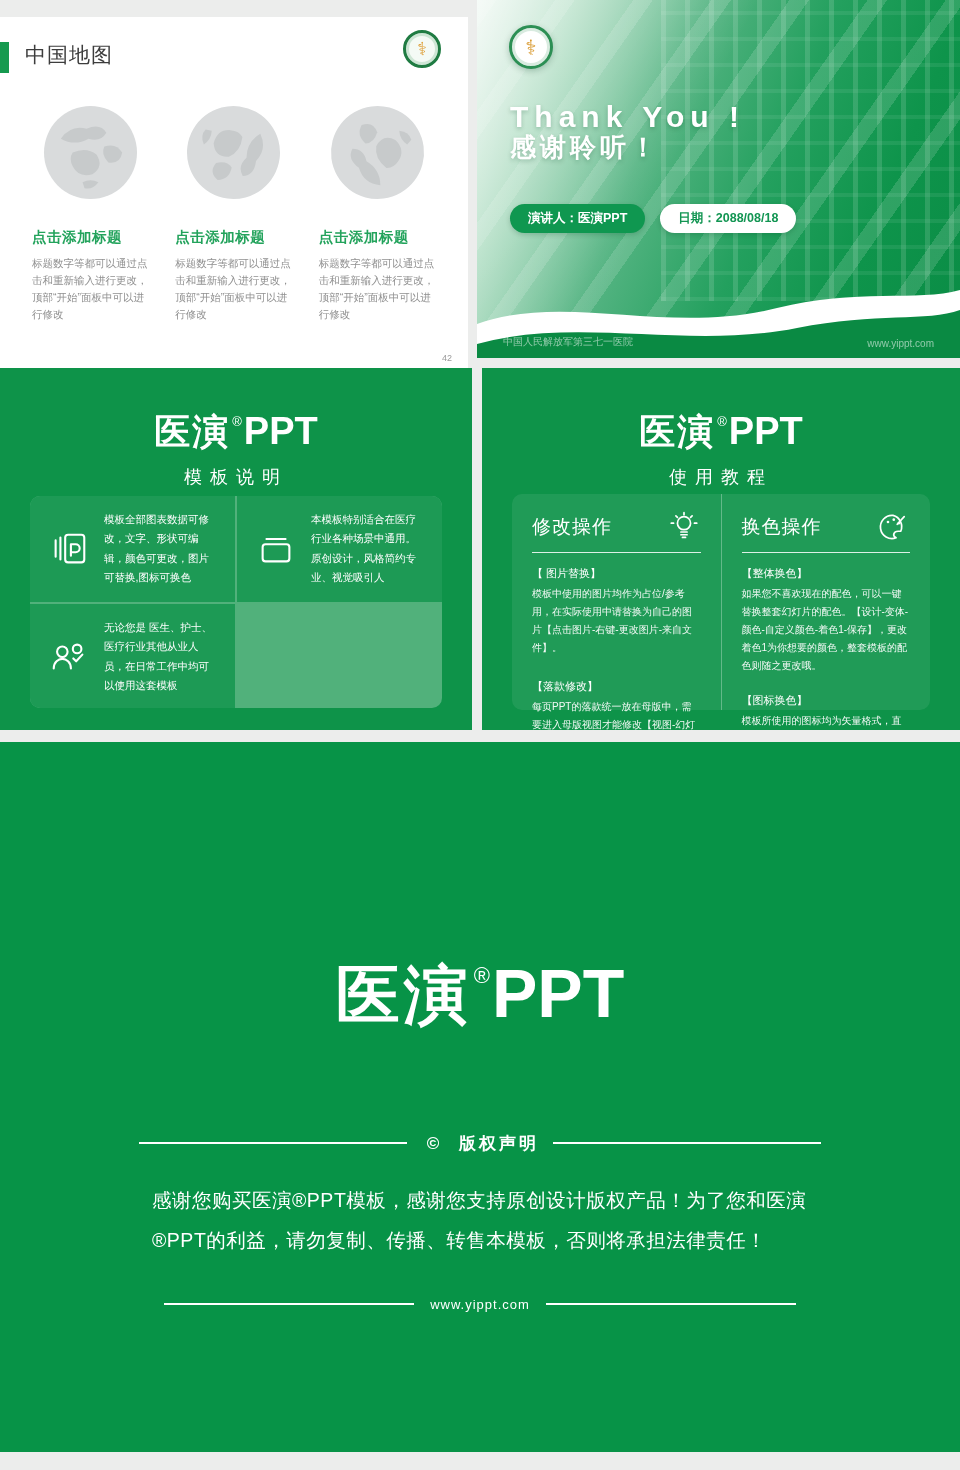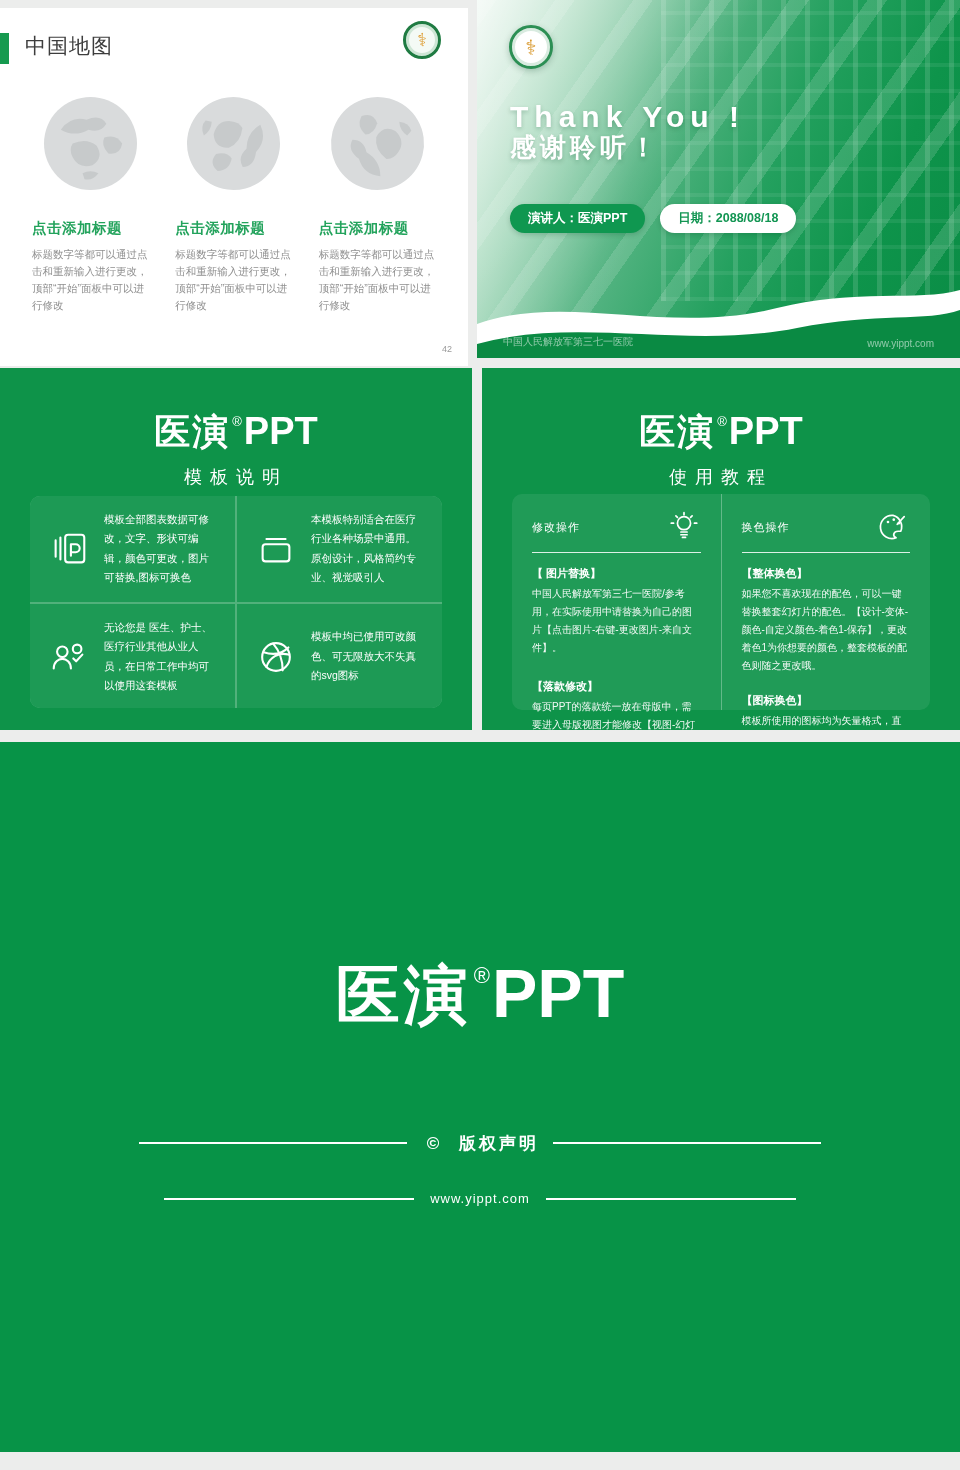--- a/index.html
+++ b/index.html
@@ -1,21 +1,21 @@
 <!DOCTYPE html>
 <html><head>
 <meta charset="utf-8">
 <style>
   html,body{margin:0;padding:0;}
   body{background:#ecedec;font-family:"Liberation Sans","DejaVu Sans",sans-serif;}
   .page{position:relative;width:960px;height:1470px;background:#ecedec;overflow:hidden;}
   .slide{position:absolute;overflow:hidden;}
 
   
-  .slide-map{left:0;top:8px;width:468px;height:358px;background:#ffffff;}
+  .slide-map{left:0;top:17px;width:468px;height:358px;background:#ffffff;}
   .accent-bar{position:absolute;left:0;top:25px;width:9px;height:31px;background:#169a4f;}
   .map-title{position:absolute;left:25px;top:24px;margin:0;font-size:21px;font-weight:normal;color:#3d3d3d;letter-spacing:1px;}
   .hospital-badge{position:absolute;right:27px;top:13px;width:38px;height:38px;border-radius:50%;
     background:#f4faf5;border:3px solid #1f7b42;box-sizing:border-box;display:flex;align-items:center;justify-content:center;
     box-shadow:inset 0 0 0 3px rgba(34,140,70,.18);}
   .hospital-badge .glyph{color:#dd9a2e;font-size:18px;line-height:1;}
   .map-items{position:absolute;left:28px;top:88px;width:412px;display:flex;gap:18px;}
   .map-item{width:127px;}
   .globe-wrap{width:95px;height:95px;margin:0 auto;}
   .globe{width:95px;height:95px;display:block;}
@@ -68,24 +68,24 @@
   .card-icon .dot{fill:#ffffff;stroke:none;}
   .note-card p{margin:0;color:#ffffff;font-size:10.5px;line-height:1.85;font-weight:500;}
 
   
   .slide-tutorial{left:482px;top:368px;width:478px;height:362px;background:#0e9349;}
   .slide-tutorial .brand{padding-top:40px;}
   .tut-card{position:absolute;left:30px;right:30px;top:126px;bottom:20px;background:rgba(255,255,255,.08);
     border-radius:10px;display:flex;}
   .tut-col{flex:1;padding:16px 20px 12px 20px;box-sizing:border-box;}
   .tut-col + .tut-col{border-left:1px solid rgba(255,255,255,.30);}
-  .tut-head{display:flex;justify-content:space-between;align-items:center;color:#ffffff;font-size:11px;
+  .tut-head{display:flex;justify-content:space-between;align-items:center;color:#ffffff;font-size:19px;
     border-bottom:1px solid rgba(255,255,255,.85);padding-bottom:8px;letter-spacing:1px;}
   .tut-head .card-icon{width:34px;height:34px;flex:0 0 34px;}
-  .tut-sec-title{color:#ffffff;font-size:11px;font-weight:bold;margin-top:13px;}
+  .tut-sec-title{color:#ffffff;font-size:11px;font-weight:normal;margin-top:13px;}
   .tut-sec-body{color:rgba(255,255,255,.95);font-size:10px;line-height:1.8;margin-top:4px;}
 
   
   .slide-copyright{left:0;top:742px;width:960px;height:710px;background:#079347;}
   .slide-copyright .brand{padding-top:210px;}
   .slide-copyright .brand .cn{font-size:64px;letter-spacing:4px;}
   .slide-copyright .brand .reg{font-size:22px;vertical-align:34px;}
   .slide-copyright .brand .en{font-size:68px;}
   .declare-row{margin-top:92px;display:flex;align-items:center;justify-content:center;gap:14px;}
   .rule{height:2px;background:#ffffff;flex:0 0 268px;}
@@ -198,48 +198,41 @@
       </div>
       <div class="note-card">
         <svg class="card-icon" viewBox="0 0 44 44">
           <circle cx="15" cy="16.5" r="5.5"></circle>
           <path d="M6 34 c0-7 5-10 9-10 s9 3 9 10"></path>
           <circle cx="30.5" cy="13.5" r="4.5"></circle>
           <path d="M26.5 23.5 l3 3 l6.5-7"></path>
         </svg>
         <p>无论您是 医生、护士、医疗行业其他从业人员，在日常工作中均可以使用这套模板</p>
       </div>
-      <div class="note-card">
-        <svg class="card-icon" viewBox="0 0 44 44">
-          <circle cx="22" cy="22" r="14.5"></circle>
-          <path d="M9 17 c9 3 19 2 26-5 M12 32.5 c3-10 13-16 23-13 M19 8 c7 8 10 18 10 28"></path>
-        </svg>
-        <p>模板中均已使用可改颜色、可无限放大不失真的svg图标</p>
-      </div>
     </div>
   </section>
 
   <section class="slide slide-tutorial">
     <div class="brand">
       <span class="cn">医演</span><span class="reg">®</span><span class="en">PPT</span>
     </div>
     <div class="subtitle">使用教程</div>
 
     <div class="tut-card">
       <div class="tut-col">
         <div class="tut-head">
           <span>修改操作</span>
           <svg class="card-icon" viewBox="0 0 44 44">
             <circle cx="22" cy="17" r="8.5"></circle>
             <path d="M18 28.5 h8 M18 32 h8 M20 35.5 h4"></path>
             <path d="M22 3.5 v2.5 M8.5 17 h-3 M38.5 17 h-3 M11.5 7.5 l2 2 M32.5 7.5 l-2 2"></path>
           </svg>
         </div>
         <div class="tut-sec-title">【 图片替换】</div>
-        <div class="tut-sec-body">中国人民解放军第三七一医院/参考用，在实际使用中请替换为自己的图片【点击图片-右键-更改图片-来自文件】。</div>
+        <div class="tut-sec-body">模板中使用的图片均作为占位/参考用，在实际使用中请替换为自己的图片【点击图片-右键-更改图片-来自文件】。</div>
         <div class="tut-sec-title" style="margin-top:22px">【落款修改】</div>
         <div class="tut-sec-body">每页PPT的落款统一放在母版中，需要进入母版视图才能修改【视图-幻灯片母版，并修改对应母版的内容即可】。</div>
       </div>
       <div class="tut-col">
         <div class="tut-head">
           <span>换色操作</span>
           <svg class="card-icon" viewBox="0 0 44 44">
             <path d="M22 7 a15 15 0 1 0 4 29 c-5.5-3 -3-8.5 2.5-8.5 h3.5 a15 15 0 0 0 -10-20.5 z"></path>
             <circle class="dot" cx="15.5" cy="15.5" r="1.7"></circle>
             <circle class="dot" cx="23" cy="12.5" r="1.7"></circle>
@@ -260,20 +253,21 @@
       <span class="cn">医演</span><span class="reg">®</span><span class="en">PPT</span>
     </div>
 
     <div class="declare-row">
       <div class="rule"></div>
       <div class="copyright-circle">©</div>
       <div class="declare-label">版权声明</div>
       <div class="rule"></div>
     </div>
 
+    <p class="copy-body">感谢您购买医演®PPT模板，感谢您支持原创设计版权产品！为了您和医演®PPT的利益，请勿复制、传播、转售本模板，否则将承担法律责任！</p>
 
     <div class="site-row">
       <div class="rule"></div>
       <div class="site-label">www.yippt.com</div>
       <div class="rule"></div>
     </div>
   </section>
 
 </div>
 

